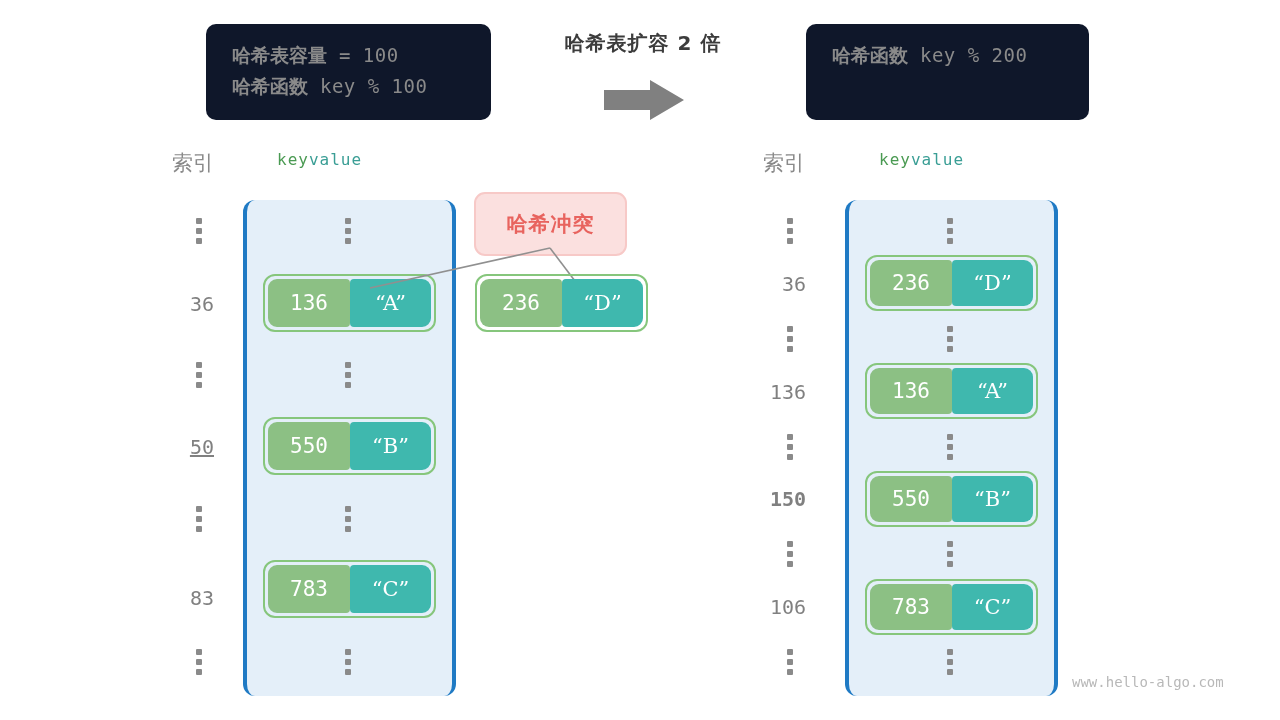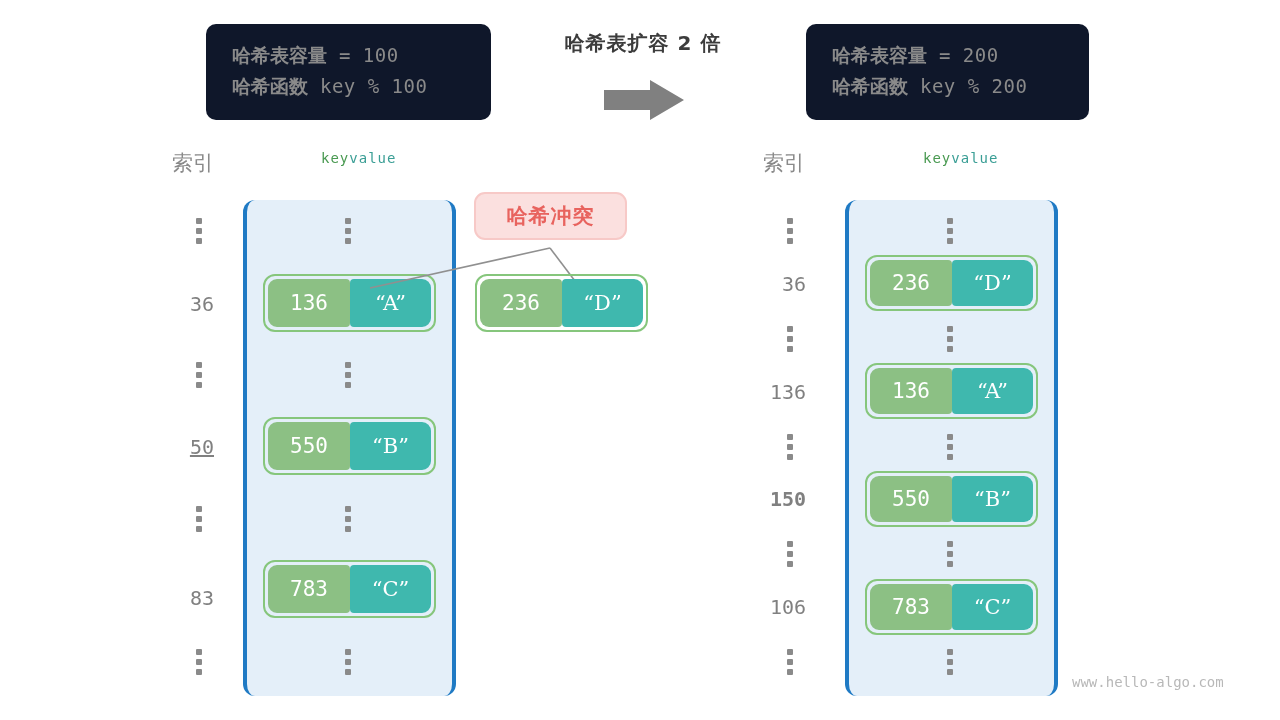--- a/index.html
+++ b/index.html
@@ -60,24 +60,23 @@
   
   .col-head-index {
     position: absolute;
     font-size: 21px;
     color: #8a8a8a;
     white-space: nowrap;
   }
   .col-head-kv {
     position: absolute;
     font-family: "DejaVu Sans Mono", monospace;
-    font-size: 14px;
+    font-size: 16px;
     white-space: pre;
     letter-spacing: 1px;
-    margin-left: 44px;
   }
   .kv-key   { color: #4a9a52; }
   .kv-value { color: #3a9e95; }
 
   
   .bucket {
     position: absolute;
     background: #e4eff9;
     border-left: 4px solid #1f7ac4;
     border-right: 4px solid #1f7ac4;
@@ -137,21 +136,21 @@
   .pair .cell-val {
     background: #3fb8ae;
     border-radius: 4px 9px 9px 4px;
     font-family: "DejaVu Serif", serif;
   }
 
   
   #collision-badge {
     position: absolute;
     left: 474px; top: 192px;
-    width: 153px; height: 48px;
+    width: 153px; height: 64px;
     background: #fbe0df;
     border: 2px solid #f7c9c7;
     border-radius: 11px;
     display: flex;
     align-items: center;
     justify-content: center;
     font-size: 21px;
     font-weight: bold;
     color: #e8635e;
     letter-spacing: 1px;
@@ -177,21 +176,20 @@
 <body>
 
 <div class="stage">
 
   <div class="infobox" id="infobox-left">
     <div class="infoline"><b>哈希表容量</b><span> = 100</span></div>
     <div class="infoline"><b>哈希函数</b><span> key % 100</span></div>
   </div>
 
   <div class="infobox" id="infobox-right">
-    <div class="infoline"><b>哈希表容量</b><span> = 200</span></div>
     <div class="infoline"><b>哈希函数</b><span> key % 200</span></div>
   </div>
 
   <div id="transition-label">哈希表扩容 2 倍</div>
   <svg id="transition-arrow" viewBox="0 0 80 44">
     <polygon points="0,12 46,12 46,2 80,22 46,42 46,32 0,32" fill="#808080"></polygon>
   </svg>
 
   <div class="col-head-index" style="left:172px; top:149px;">索引</div>
   <div class="col-head-kv" style="left:277px; top:150px;"><span class="kv-key">key</span><span class="kv-value">value</span></div>

